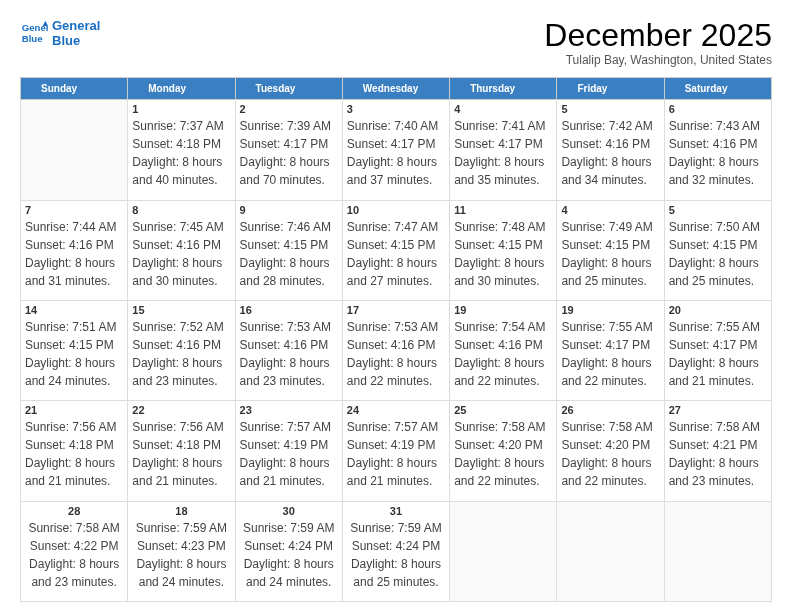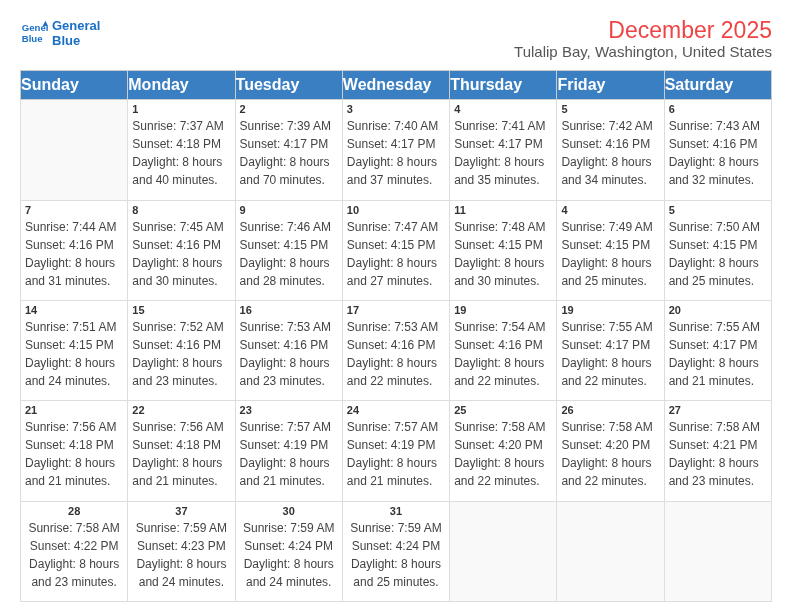--- a/index.html
+++ b/index.html
@@ -29,42 +29,42 @@
       gap: 4px;
     }
     .logo-icon {
       width: 28px;
       height: 28px;
     }
     .title-block {
       text-align: right;
     }
     .month-title {
-      font-size: 23px;
+      font-size: 32px;
       font-weight: 300;
-      color: #ef4444;
+      color: #000000;
       line-height: 1.1;
     }
     .location {
-      font-size: 15px;
+      font-size: 12px;
       color: #555;
     }
     .calendar {
       flex: 1;
       border: 1px solid #ccc;
       border-collapse: collapse;
       width: 100%;
       table-layout: fixed;
     }
     .calendar th {
       background: #3a7fc1;
       color: #fff;
-      font-size: 16px;
+      font-size: 10px;
       font-weight: bold;
-      padding: 5px 0;
+      padding: 5px 20px;
       text-align: left;
       border: 1px solid #ccc;
     }
     .calendar td {
       border: 1px solid #ddd;
       vertical-align: top;
       padding: 3px 4px;
       font-size: 9.5px;
       color: #333;
       height: 88px;
@@ -355,21 +355,21 @@
         <tr>
           <td>
         <span class="day-num">28</span>
         <div class="day-info">
           <span>Sunrise: 7:58 AM</span><br>
           <span>Sunset: 4:22 PM</span><br>
           <span>Daylight: 8 hours and 23 minutes.</span>
         </div>
       </td>
           <td>
-        <span class="day-num">37</span>
+        <span class="day-num">18</span>
         <div class="day-info">
           <span>Sunrise: 7:59 AM</span><br>
           <span>Sunset: 4:23 PM</span><br>
           <span>Daylight: 8 hours and 24 minutes.</span>
         </div>
       </td>
           <td>
         <span class="day-num">30</span>
         <div class="day-info">
           <span>Sunrise: 7:59 AM</span><br>

